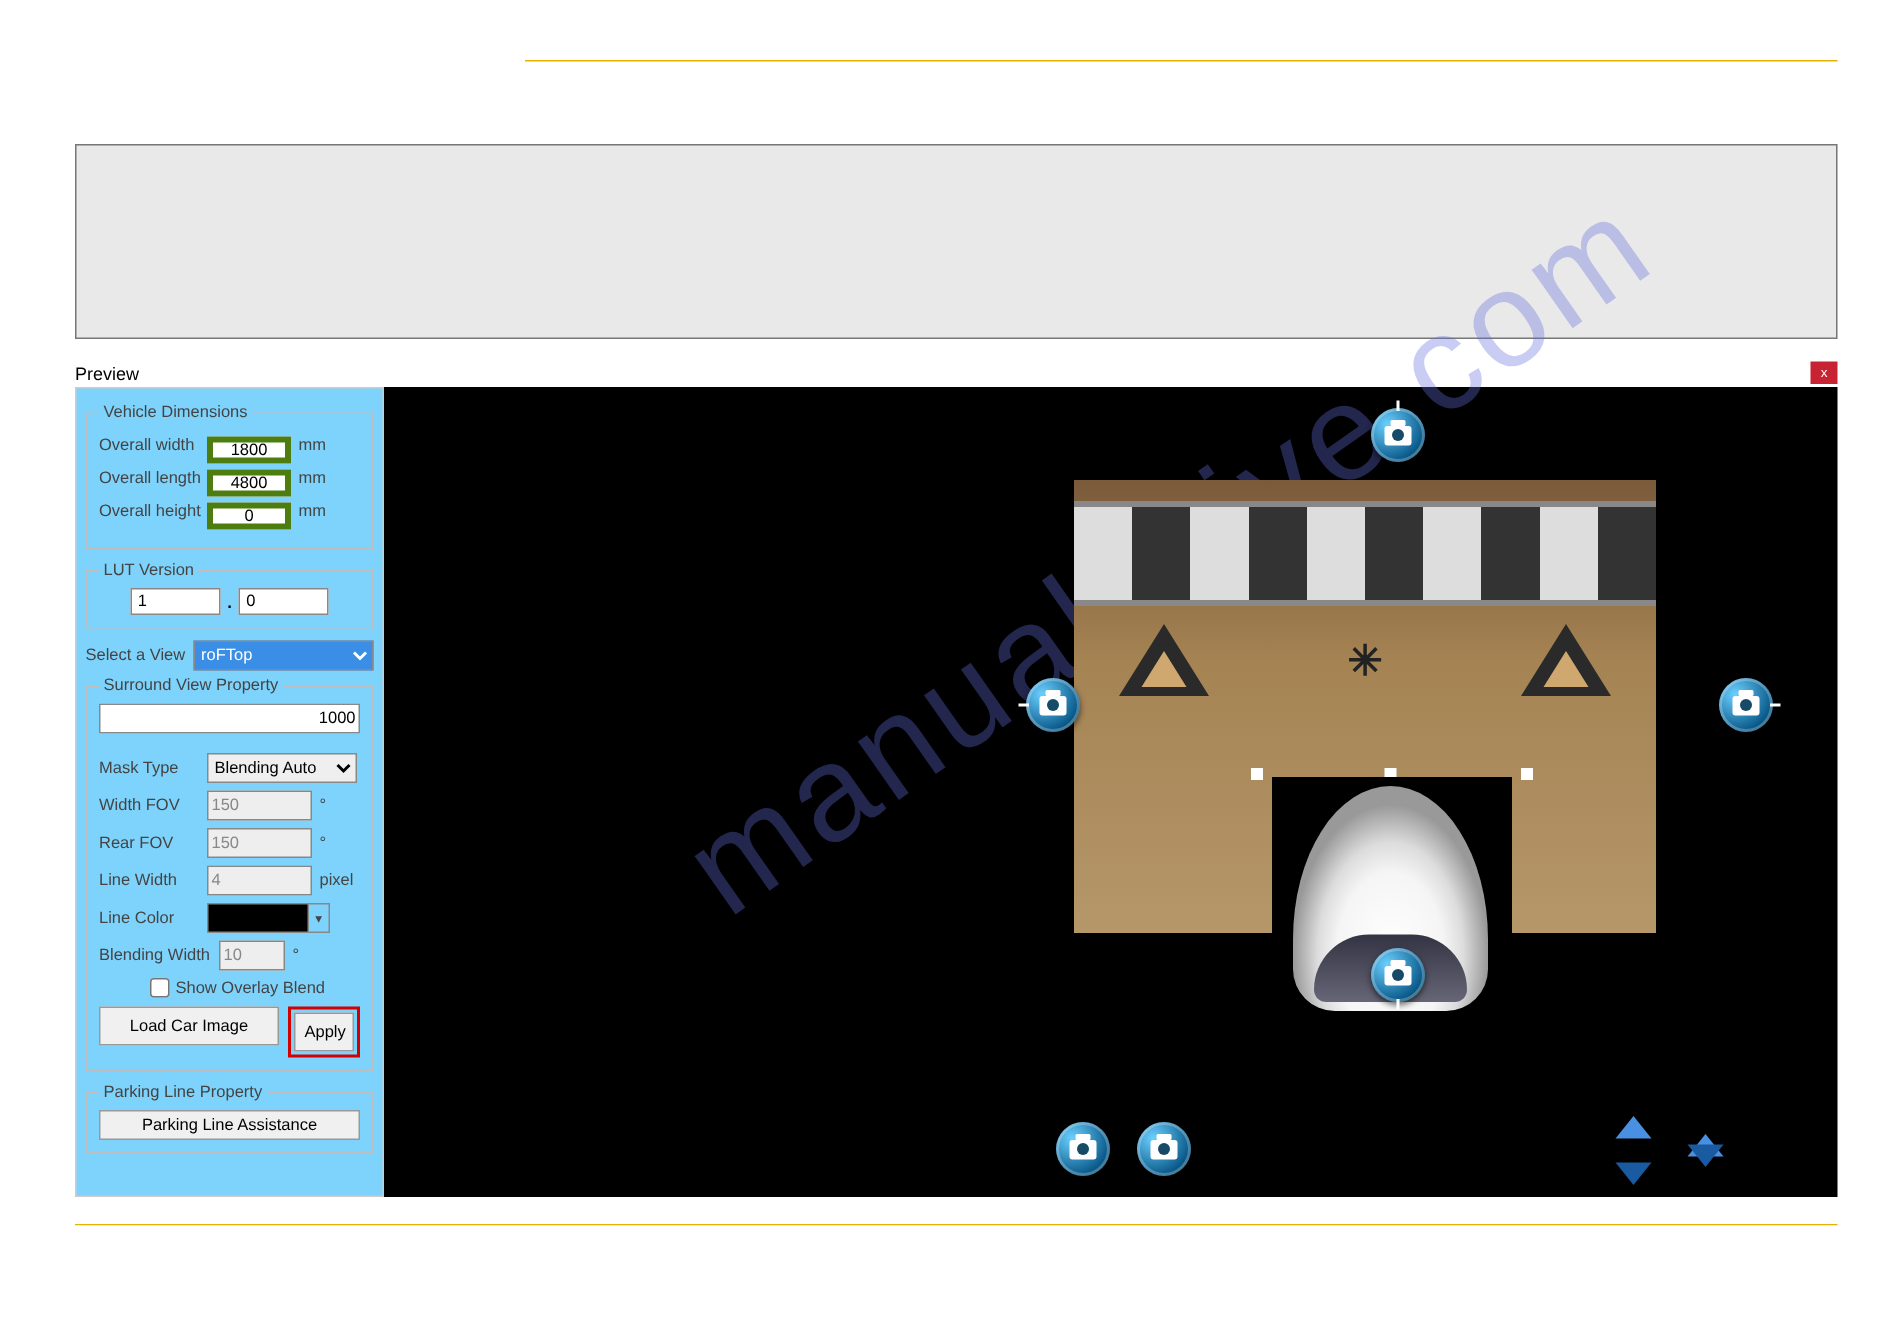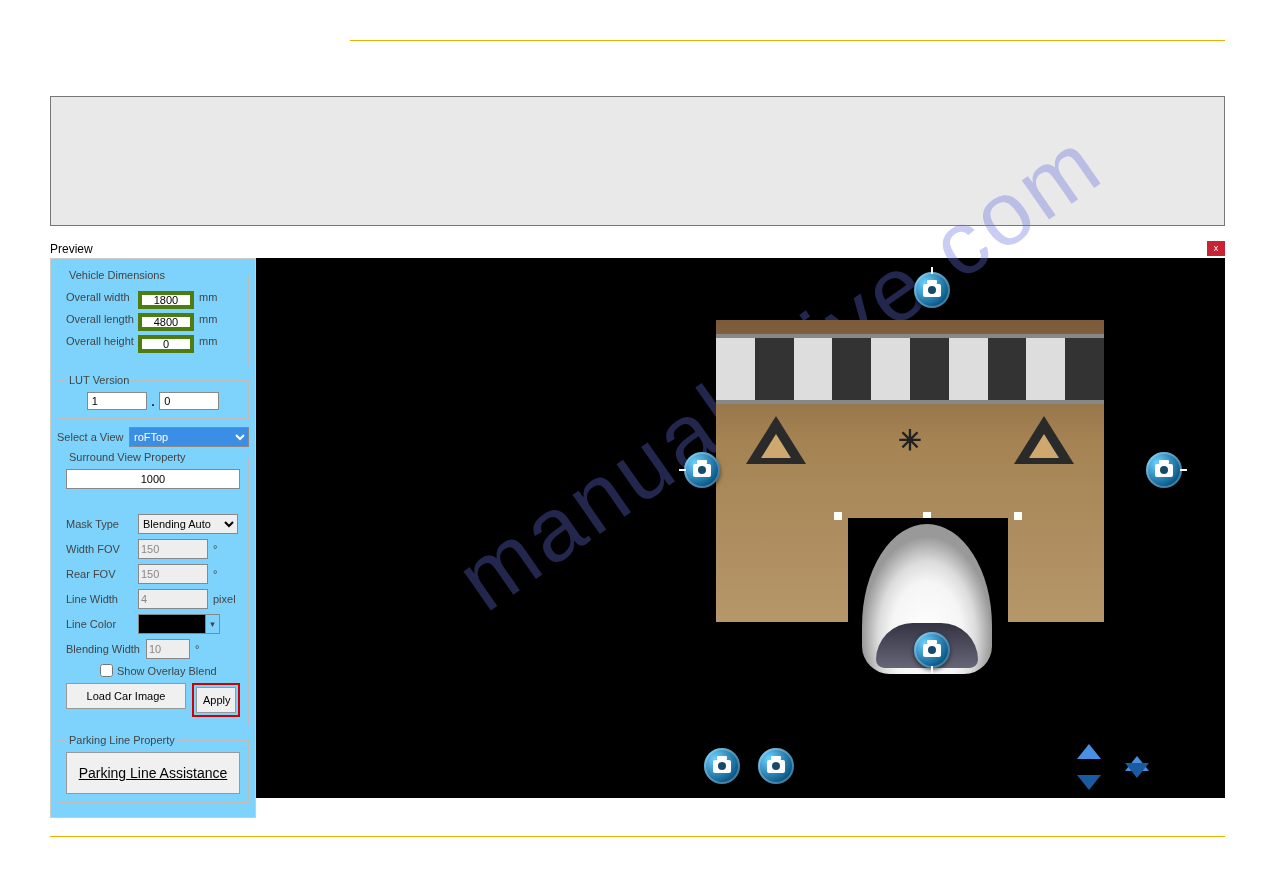--- a/index.html
+++ b/index.html
@@ -16,35 +16,35 @@
   legend { font-size: 11px; padding: 0 3px; color: #444; }
   .row { display: flex; align-items: flex-start; margin: 4px 0; font-size: 11px; color: #444; }
   .row label { flex: 0 0 72px; }
   .row input[type="text"] { width: 56px; height: 18px; font-size: 11px; text-align: center; border: 4px solid #4d7c0f; }
   .unit { margin-left: 5px; font-size: 11px; color: #444; }
   .lut-row { display: flex; align-items: center; gap: 4px; justify-content: center; }
   .lut-row input { width: 60px; height: 18px; font-size: 11px; border: 1px solid #888; text-align:left; padding-left:4px; }
   .sel-row { font-size: 11px; color: #444; margin: 6px 0 4px 0; display: flex; align-items: center; }
   .sel-row label { flex: 0 0 72px; }
   .sel-row select { flex: 1; height: 20px; font-size: 11px; background: #3a8ee6; color: #fff; border: 1px solid #888; }
-  .svp-top { width: 100%; height: 20px; font-size: 11px; text-align: center; border: 1px solid #888; margin-bottom: 20px; }
+  .svp-top { width: 100%; height: 20px; font-size: 11px; text-align: right; border: 1px solid #888; margin-bottom: 8px; }
   .svp-row { display: flex; align-items: center; margin: 5px 0; font-size: 11px; color: #444; }
   .svp-row label { flex: 0 0 72px; }
   .svp-row select, .svp-row input[type="text"] { width: 70px; height: 20px; font-size: 11px; border: 1px solid #888; }
   .svp-row input[disabled] { background: #eee; color: #888; }
   .color-combo { display:flex; width: 82px; }
   .color-swatch { flex:1; background:#000; border:1px solid #888; height:20px;}
   .color-arrow { width:14px; border:1px solid #888; border-left:none; height:20px; text-align:center; font-size:9px; line-height:18px; }
   .chk-row { font-size: 11px; color: #444; margin: 4px 0 4px 34px; display:flex; align-items:center; gap:4px;}
   .chk-row input { margin:0; }
   .btn-row { display: flex; gap: 6px; margin-top: 6px; }
   .btn { flex:1; height: 26px; font-size: 11px; background: #f0f0f0; border: 1px solid #999; cursor: pointer; }
   .apply-outline { border: 2px solid #d40000; padding: 2px; }
   .apply-outline .btn { width: 40px; }
-  .plp-btn { width: 100%; height: 42px; font-size: 14px; background: #f0f0f0; border: 1px solid #999; cursor: pointer; text-decoration: underline; }
+  .plp-btn { width: 100%; height: 20px; font-size: 11px; background: #f0f0f0; border: 1px solid #999; cursor: pointer; }
   .canvas { position: relative; flex: 1; background: #000; height: 540px; }
   .watermark { position:absolute; width:800px; top:50px; left:140px; transform: rotate(-35deg); font-size: 90px; letter-spacing: 4px; color: rgba(100,110,220,0.35); font-weight: 500; pointer-events:none; font-family: Arial, sans-serif;}
   .ground { position:absolute; left:460px; top:62px; width:388px; height:302px; background: linear-gradient(#7a5a3a,#a58353 40%, #b5976a); }
   .pattern-band { position:absolute; top:14px; left:0; right:0; height:70px; background:
       linear-gradient(90deg, #ddd 0 10%, #333 10% 20%, #ddd 20% 30%, #333 30% 40%, #ddd 40% 50%, #333 50% 60%, #ddd 60% 70%, #333 70% 80%, #ddd 80% 90%, #333 90% 100%);
       border-top:4px solid #888; border-bottom:4px solid #888;}
   .triangle { position:absolute; width:0; height:0; border-left:30px solid transparent; border-right:30px solid transparent; border-bottom:48px solid #2a2a2a; top: 96px; }
   .triangle.l { left: 30px; }
   .triangle.r { right: 30px; }
   .triangle .inner { position:absolute; left:-15px; top:18px; width:0;height:0; border-left:15px solid transparent; border-right:15px solid transparent; border-bottom:24px solid #cfa870;}

